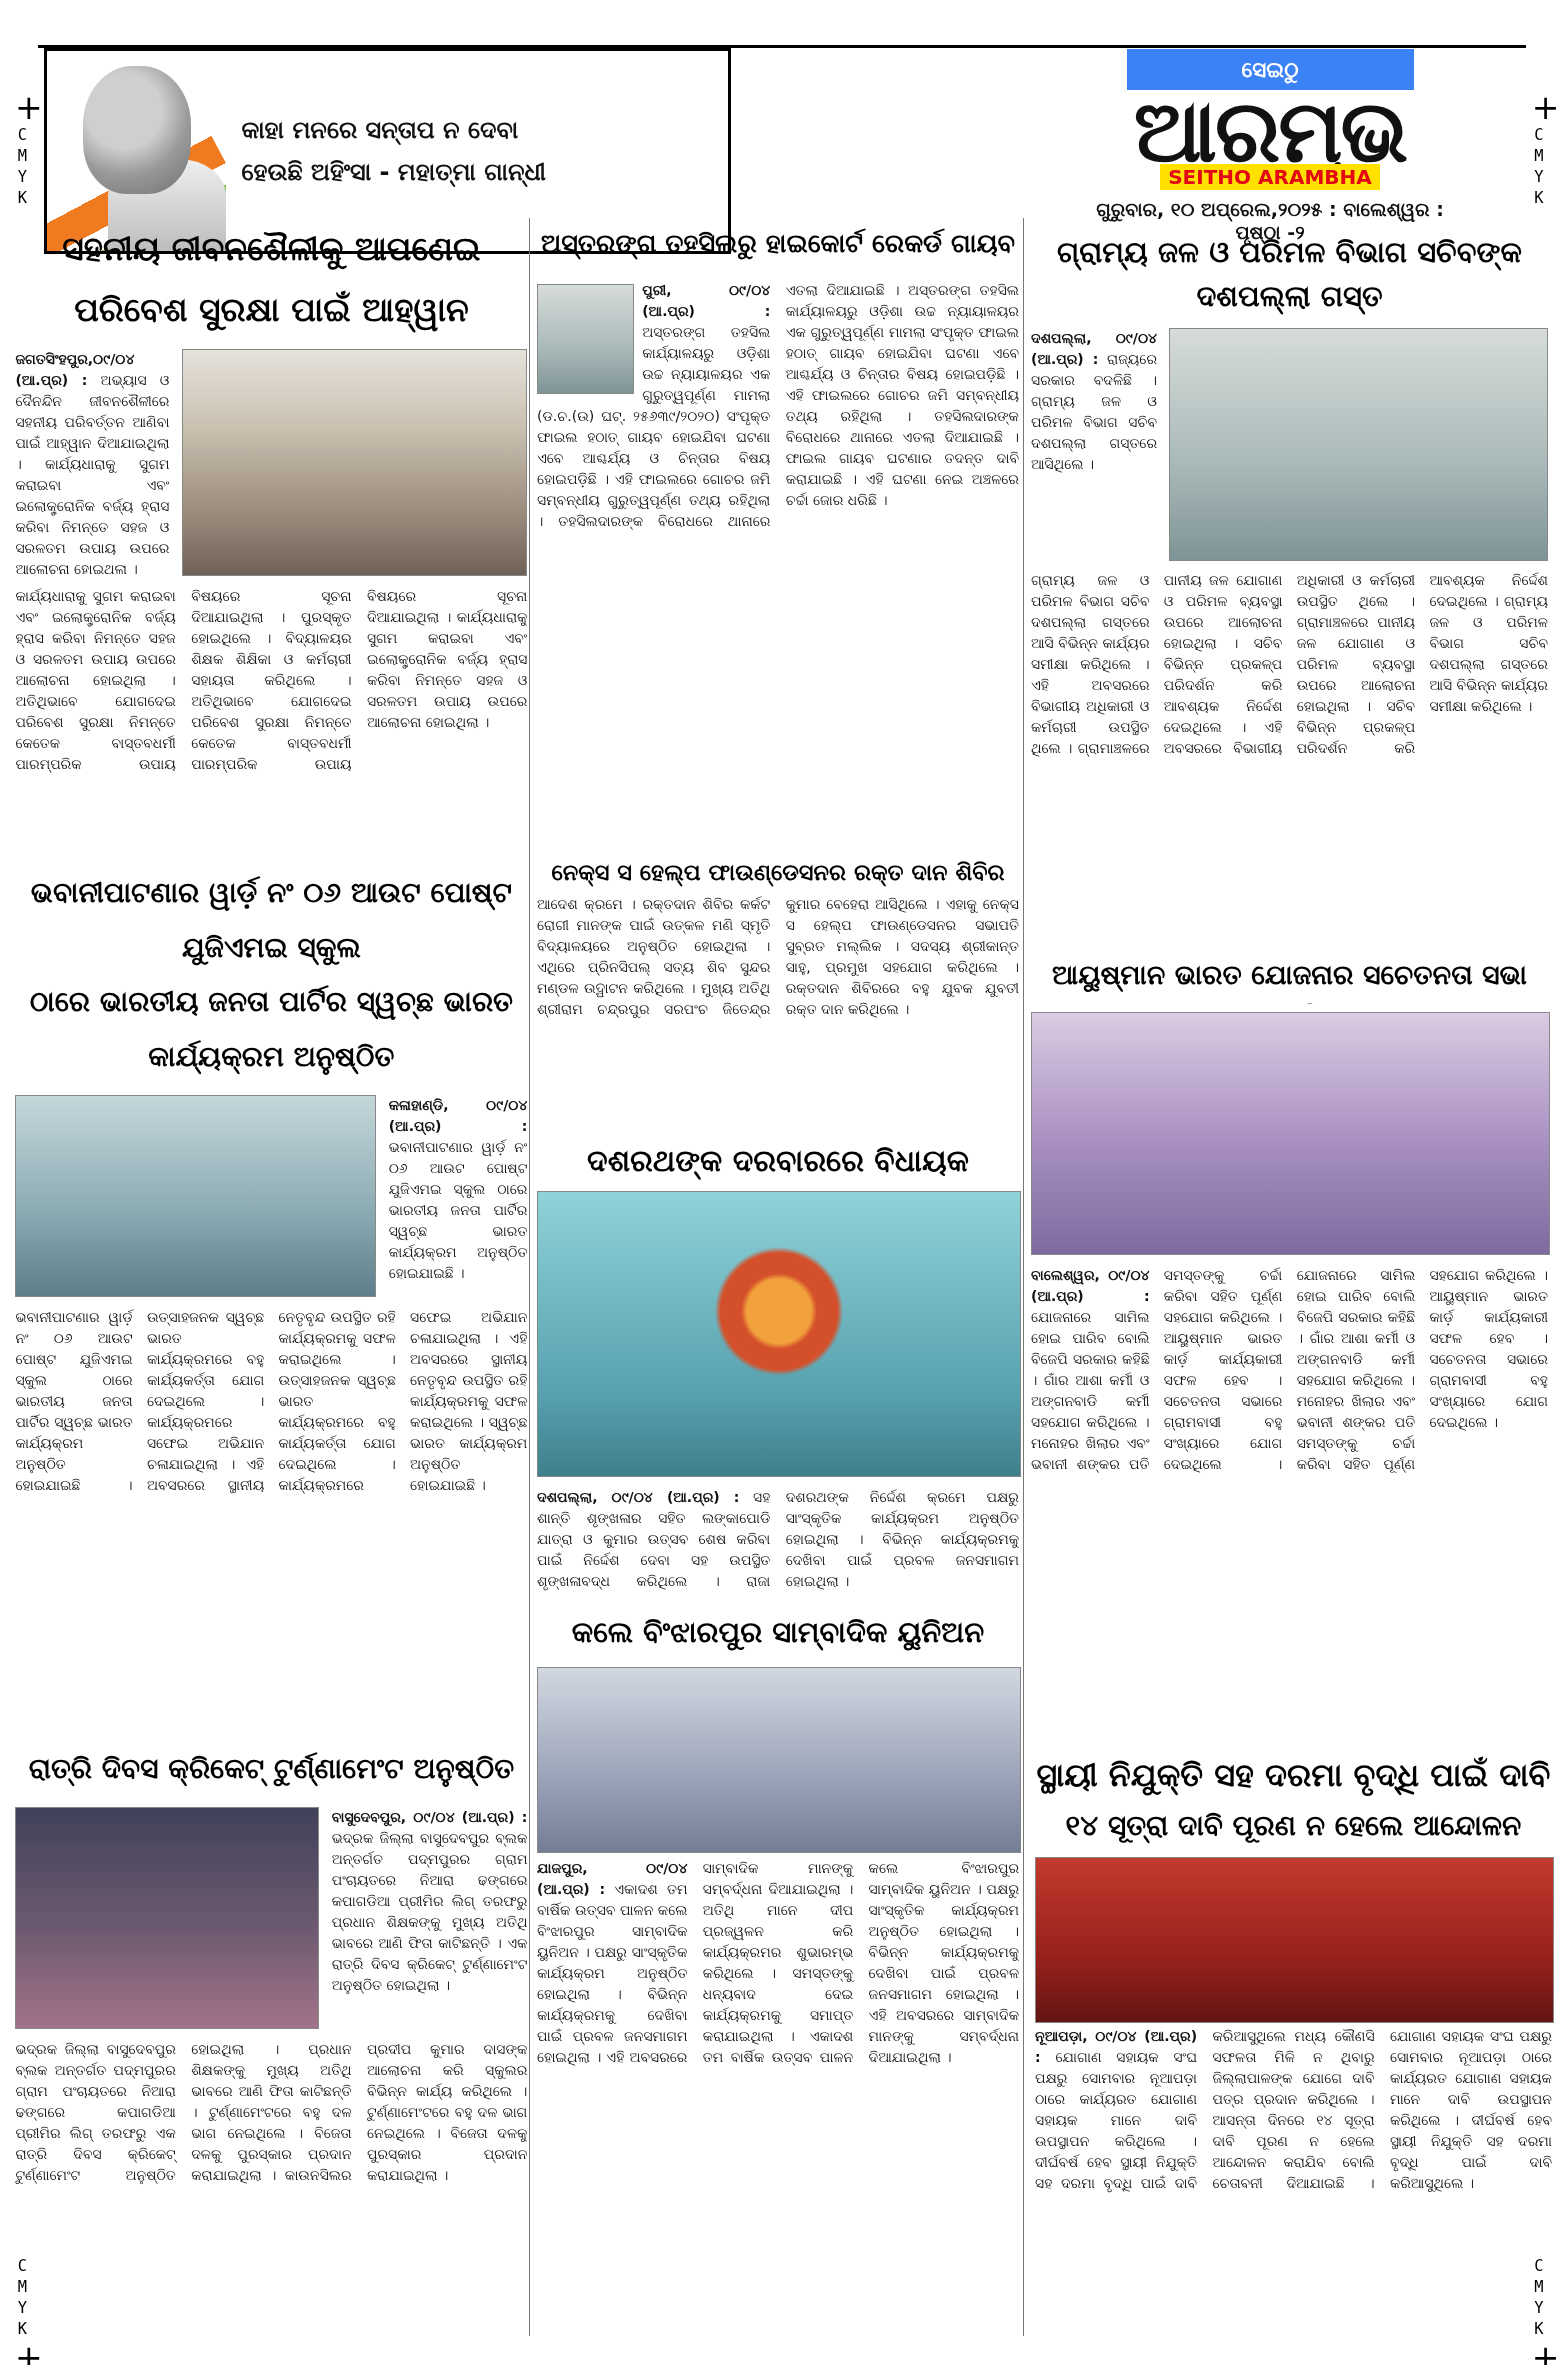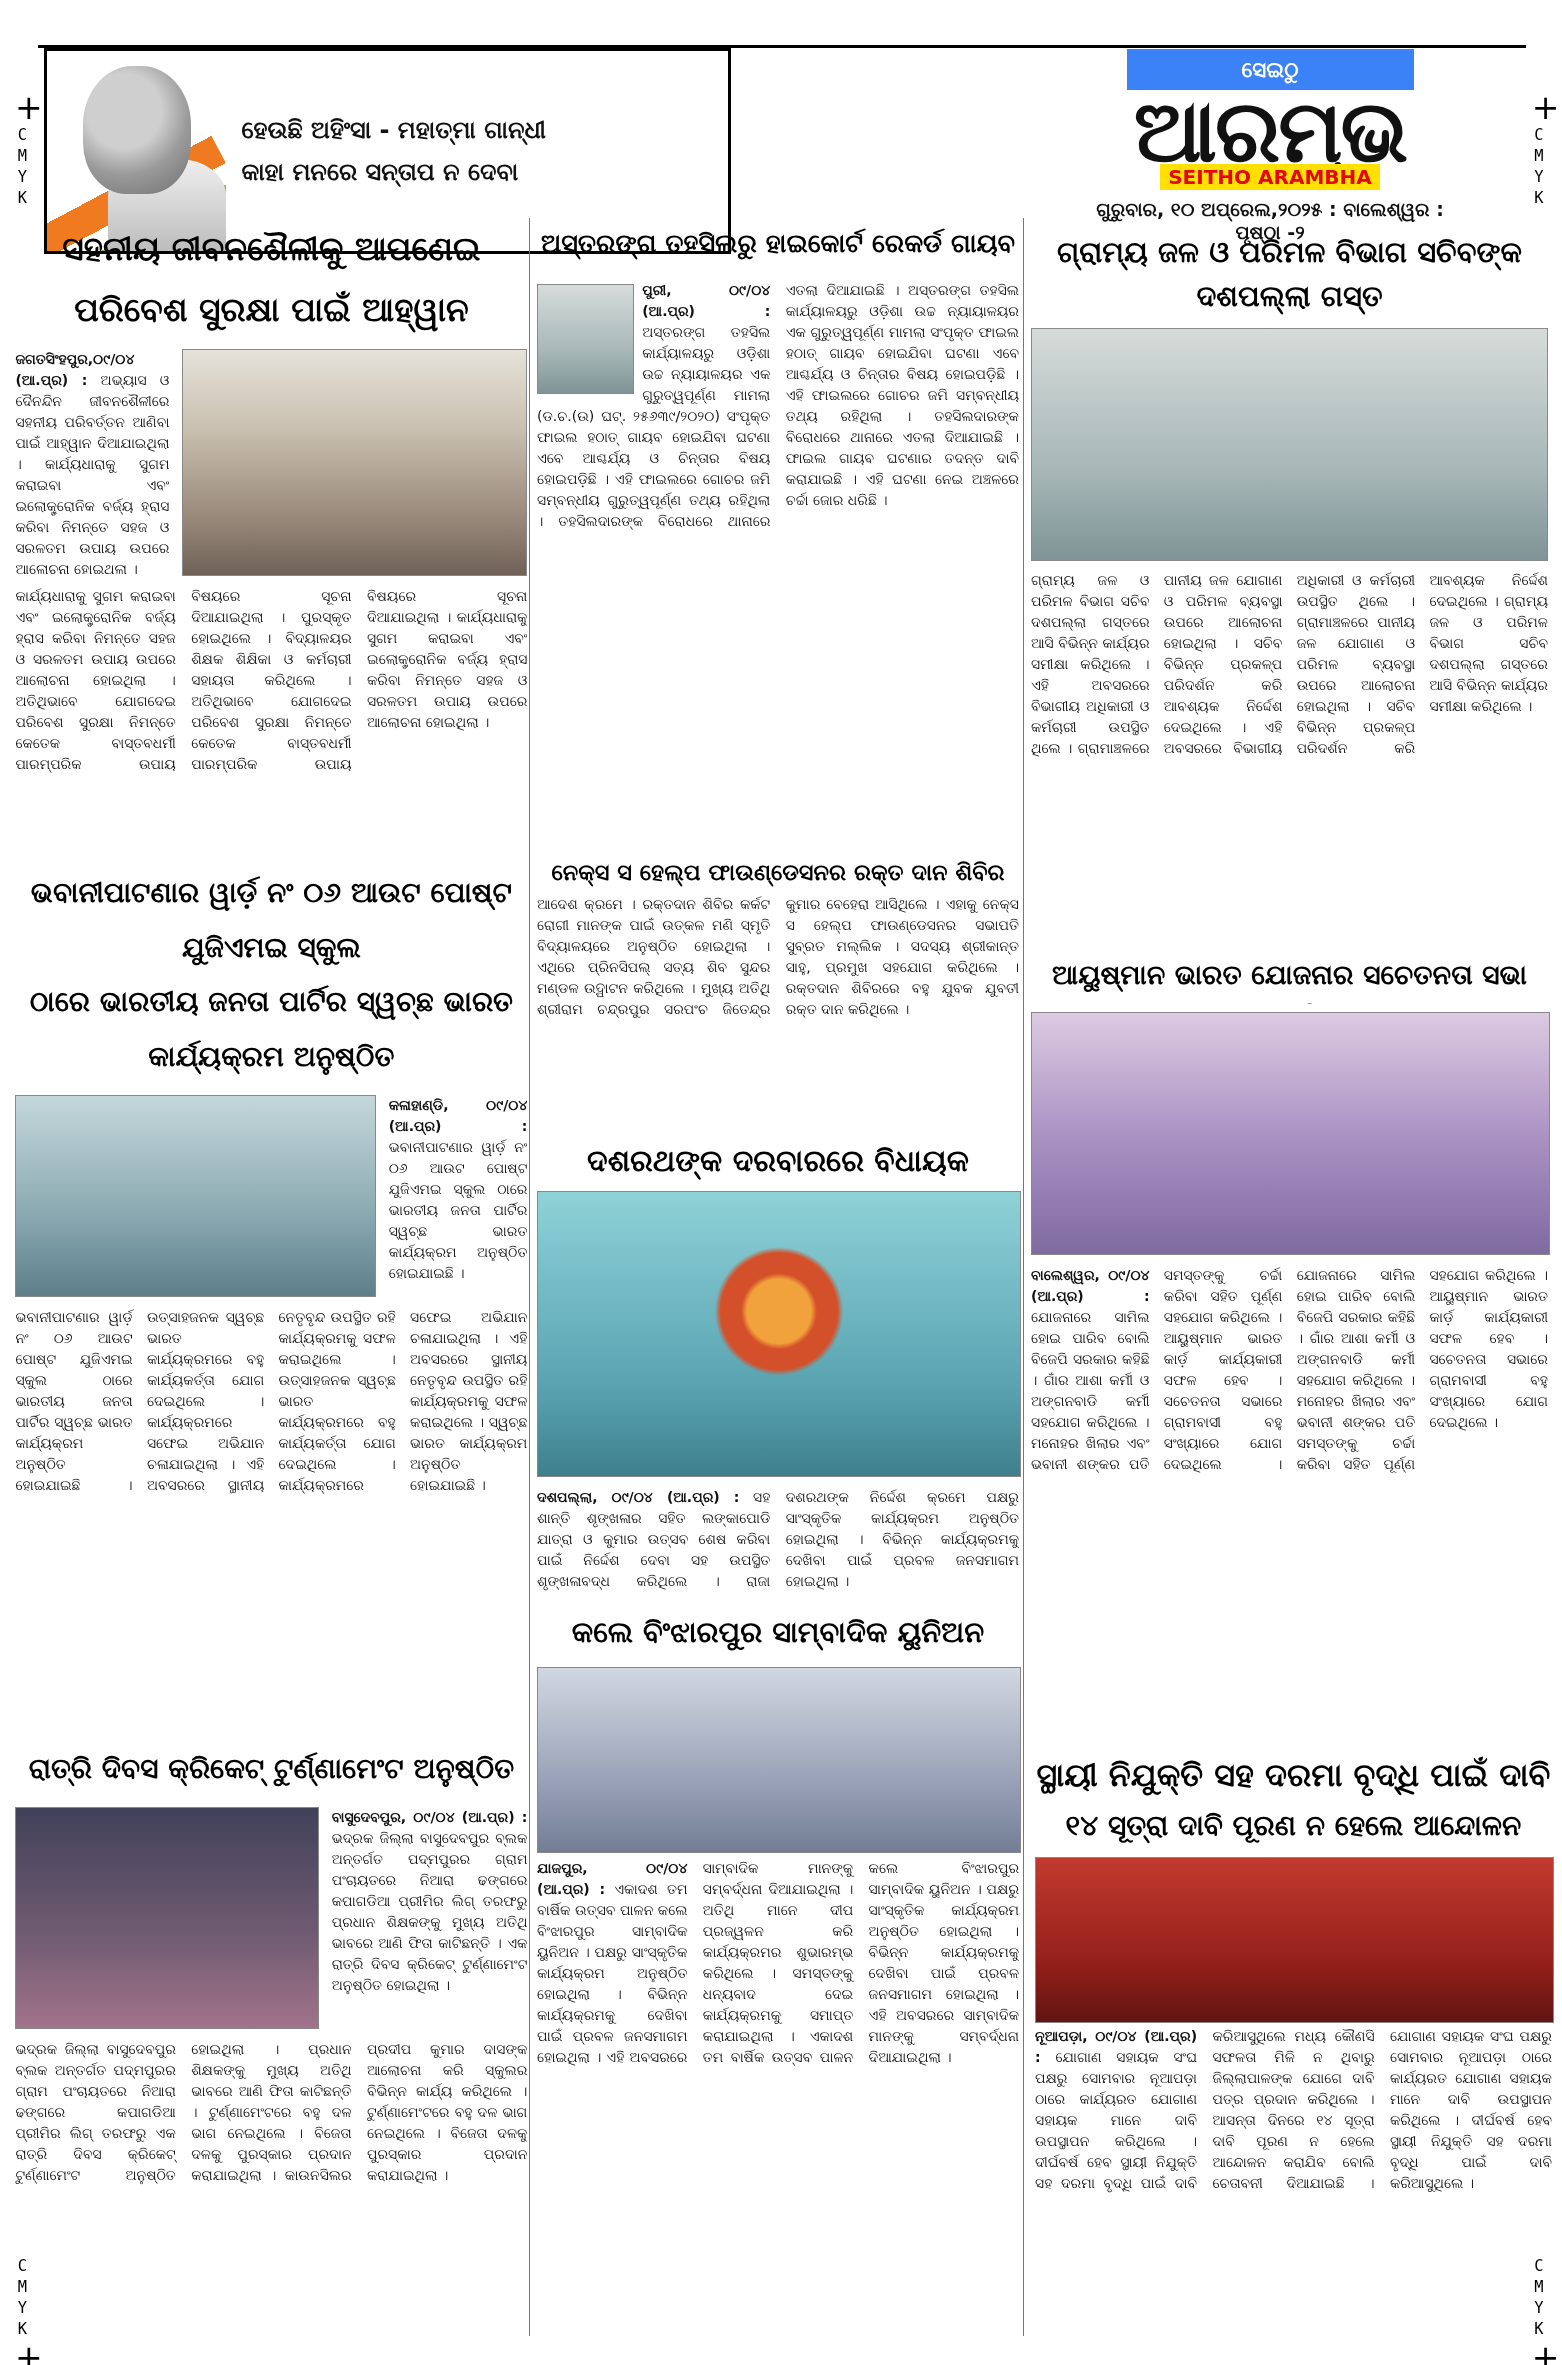--- a/index.html
+++ b/index.html
@@ -75,22 +75,22 @@
     <div class="plus">+</div>
   </div>
 
   <div class="abs gandhi-box" style="left:44px;top:48px;width:681px;height:200px;">
     <div class="gandhi-art">
       <div class="g-sash"></div>
       <div class="g-robe"></div>
       <div class="g-head"></div>
     </div>
     <div class="quote">
+      <div>କାହା ମନରେ ସନ୍ତାପ ନ ଦେବା</div>
       <div>ହେଉଛି ଅହିଂସା - ମହାତ୍ମା ଗାନ୍ଧୀ</div>
-      <div>କାହା ମନରେ ସନ୍ତାପ ନ ଦେବା</div>
     </div>
   </div>
 
   <div class="abs logo-wrap" style="left:1096px;top:49px;width:348px;">
     <div class="logo-bar">ସେଇଠୁ</div>
     <div class="logo-main">ଆରମ୍ଭ</div>
     <div class="logo-chip" style="background:#ffe000;color:#e30613;">SEITHO ARAMBHA</div>
     <div class="logo-date">ଗୁରୁବାର, ୧୦ ଅପ୍ରେଲ,୨୦୨୫ : ବାଲେଶ୍ୱର : ପୃଷ୍ଠା -୨</div>
   </div>
 
@@ -178,20 +178,24 @@
     <div class="photo p8" style="margin-top:9.2px;width:482px;height:184px;"></div>
     <div class="body-text col3 clip" style="margin-top:5px;height:417px;">
       <b>ଯାଜପୁର, ୦୯/୦୪ (ଆ.ପ୍ର) :</b>
       <span>ଏକାଦଶ ତମ ବାର୍ଷିକ ଉତ୍ସବ ପାଳନ କଲେ ବିଂଝାରପୁର ସାମ୍ବାଦିକ ୟୁନିଅନ । ପକ୍ଷରୁ ସାଂସ୍କୃତିକ କାର୍ଯ୍ୟକ୍ରମ ଅନୁଷ୍ଠିତ ହୋଇଥିଲା । ବିଭିନ୍ନ କାର୍ଯ୍ୟକ୍ରମକୁ ଦେଖିବା ପାଇଁ ପ୍ରବଳ ଜନସମାଗମ ହୋଇଥିଲା । ଏହି ଅବସରରେ ସାମ୍ବାଦିକ ମାନଙ୍କୁ ସମ୍ବର୍ଦ୍ଧନା ଦିଆଯାଇଥିଲା । ଅତିଥି ମାନେ ଦୀପ ପ୍ରଜ୍ୱଳନ କରି କାର୍ଯ୍ୟକ୍ରମର ଶୁଭାରମ୍ଭ କରିଥିଲେ । ସମସ୍ତଙ୍କୁ ଧନ୍ୟବାଦ ଦେଇ କାର୍ଯ୍ୟକ୍ରମକୁ ସମାପ୍ତ କରାଯାଇଥିଲା । ଏକାଦଶ ତମ ବାର୍ଷିକ ଉତ୍ସବ ପାଳନ କଲେ ବିଂଝାରପୁର ସାମ୍ବାଦିକ ୟୁନିଅନ । ପକ୍ଷରୁ ସାଂସ୍କୃତିକ କାର୍ଯ୍ୟକ୍ରମ ଅନୁଷ୍ଠିତ ହୋଇଥିଲା । ବିଭିନ୍ନ କାର୍ଯ୍ୟକ୍ରମକୁ ଦେଖିବା ପାଇଁ ପ୍ରବଳ ଜନସମାଗମ ହୋଇଥିଲା । ଏହି ଅବସରରେ ସାମ୍ବାଦିକ ମାନଙ୍କୁ ସମ୍ବର୍ଦ୍ଧନା ଦିଆଯାଇଥିଲା ।</span>
     </div>
   </div>
 
   <div class="abs" style="left:1031px;top:231px;width:517px;">
     <div class="hl" style="font-size:29px;line-height:1.5;">ଗ୍ରାମ୍ୟ ଜଳ ଓ ପରିମଳ ବିଭାଗ ସଚିବଙ୍କ ଦଶପଲ୍ଲା ଗସ୍ତ</div>
     <div class="side-row" style="margin-top:10.2px;height:231px;">
+      <div class="body-text clip" style="width:126px;height:231px;">
+        <b>ଦଶପଲ୍ଲା, ୦୯/୦୪ (ଆ.ପ୍ର) :</b>
+        <span>ରାଜ୍ୟରେ ସରକାର ବଦଳିଛି । ଗ୍ରାମ୍ୟ ଜଳ ଓ ପରିମଳ ବିଭାଗ ସଚିବ ଦଶପଲ୍ଲା ଗସ୍ତରେ ଆସିଥିଲେ ।</span>
+      </div>
       <div class="photo p2" style="flex:1;height:231px;"></div>
     </div>
     <div class="body-text col4 clip" style="margin-top:11.3px;height:389px;">
       <span>ଗ୍ରାମ୍ୟ ଜଳ ଓ ପରିମଳ ବିଭାଗ ସଚିବ ଦଶପଲ୍ଲା ଗସ୍ତରେ ଆସି ବିଭିନ୍ନ କାର୍ଯ୍ୟର ସମୀକ୍ଷା କରିଥିଲେ । ଏହି ଅବସରରେ ବିଭାଗୀୟ ଅଧିକାରୀ ଓ କର୍ମଚାରୀ ଉପସ୍ଥିତ ଥିଲେ । ଗ୍ରାମାଞ୍ଚଳରେ ପାନୀୟ ଜଳ ଯୋଗାଣ ଓ ପରିମଳ ବ୍ୟବସ୍ଥା ଉପରେ ଆଲୋଚନା ହୋଇଥିଲା । ସଚିବ ବିଭିନ୍ନ ପ୍ରକଳ୍ପ ପରିଦର୍ଶନ କରି ଆବଶ୍ୟକ ନିର୍ଦ୍ଦେଶ ଦେଇଥିଲେ । ଏହି ଅବସରରେ ବିଭାଗୀୟ ଅଧିକାରୀ ଓ କର୍ମଚାରୀ ଉପସ୍ଥିତ ଥିଲେ । ଗ୍ରାମାଞ୍ଚଳରେ ପାନୀୟ ଜଳ ଯୋଗାଣ ଓ ପରିମଳ ବ୍ୟବସ୍ଥା ଉପରେ ଆଲୋଚନା ହୋଇଥିଲା । ସଚିବ ବିଭିନ୍ନ ପ୍ରକଳ୍ପ ପରିଦର୍ଶନ କରି ଆବଶ୍ୟକ ନିର୍ଦ୍ଦେଶ ଦେଇଥିଲେ । ଗ୍ରାମ୍ୟ ଜଳ ଓ ପରିମଳ ବିଭାଗ ସଚିବ ଦଶପଲ୍ଲା ଗସ୍ତରେ ଆସି ବିଭିନ୍ନ କାର୍ଯ୍ୟର ସମୀକ୍ଷା କରିଥିଲେ ।</span>
     </div>
   </div>
 
   <div class="abs" style="left:1031px;top:955px;width:517px;">
     <div class="hl clip" style="font-size:27px;line-height:1.5;height:49px;">ଆୟୁଷ୍ମାନ ଭାରତ ଯୋଜନାର ସଚେତନତା ସଭା ଅନୁଷ୍ଠିତ</div>
     <div class="photo p6" style="margin-top:8.2px;width:517px;height:241px;"></div>

